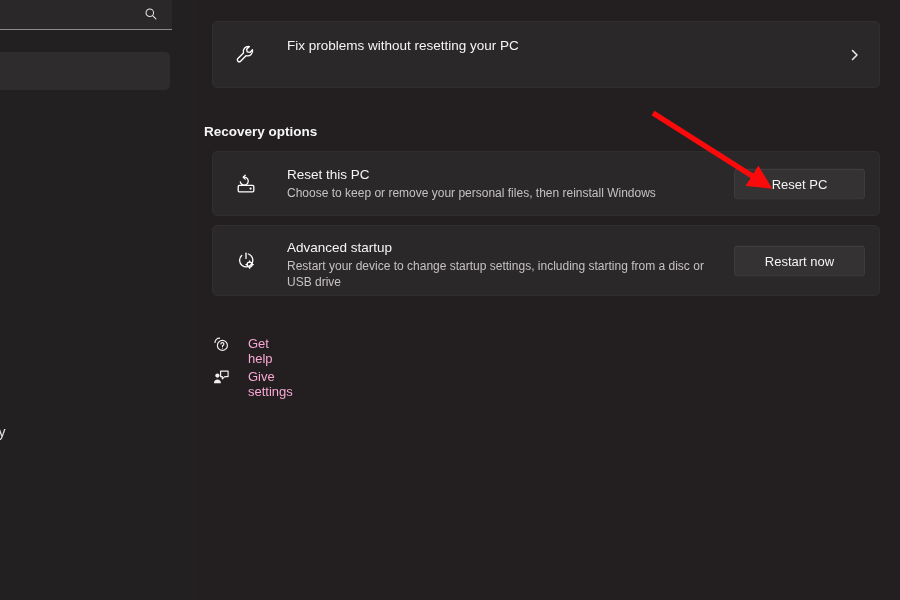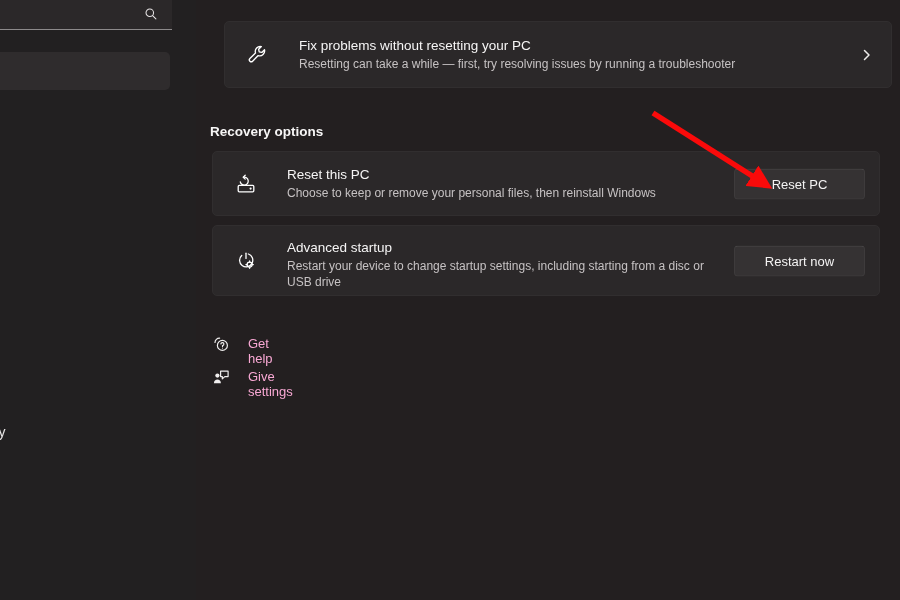--- a/index.html
+++ b/index.html
@@ -165,21 +165,21 @@
     font-size: 13px;
     line-height: 29px;
     text-align: center;
     padding: 0 10px;
     box-sizing: border-box;
     cursor: default;
   }
 
   .section-heading {
     position: absolute;
-    left: 14px;
+    left: 8px;
     font-size: 13.5px;
     font-weight: bold;
     color: #f7f6f6;
   }
 
   .link-row {
     position: absolute;
     left: 16px;
     height: 22px;
   }
@@ -252,29 +252,28 @@
     <div class="nav-item" style="top:424px;">
       <span style="left:-56px;">&amp; security</span>
     </div>
     <div class="nav-item" style="top:464px;">
       
     </div>
   </div>
 
   <div class="content">
 
-    <div class="card" style="top:21px; height:67px;margin-left:12px;">
+    <div class="card" style="top:21px; height:67px;">
       <span class="card-icon">
         <svg viewBox="0 0 22 22" fill="none" stroke="currentColor" stroke-width="1.35" stroke-linecap="round" stroke-linejoin="round">
           <path d="M14.4 2.6a5 5 0 0 0-5.9 6.3L2.9 14.5a1.9 1.9 0 0 0 2.7 2.7l5.6-5.6a5 5 0 0 0 6.3-5.9l-2.7 2.7-2.6-.6-.6-2.6z"></path>
         </svg>
       </span>
       <div class="card-text" style="top:15px;">
         <p class="card-title">Fix problems without resetting your PC</p>
-        <p class="card-sub">Resetting can take a while — first, try resolving issues by running a troubleshooter</p>
       </div>
       <span class="chevron">
         <svg viewBox="0 0 13 13" fill="none" stroke="currentColor" stroke-width="1.5" stroke-linecap="round" stroke-linejoin="round">
           <polyline points="4.5,2 9,6.5 4.5,11"></polyline>
         </svg>
       </span>
     </div>
 
     <div class="section-heading" style="top:124px;">Recovery options</div>
 

